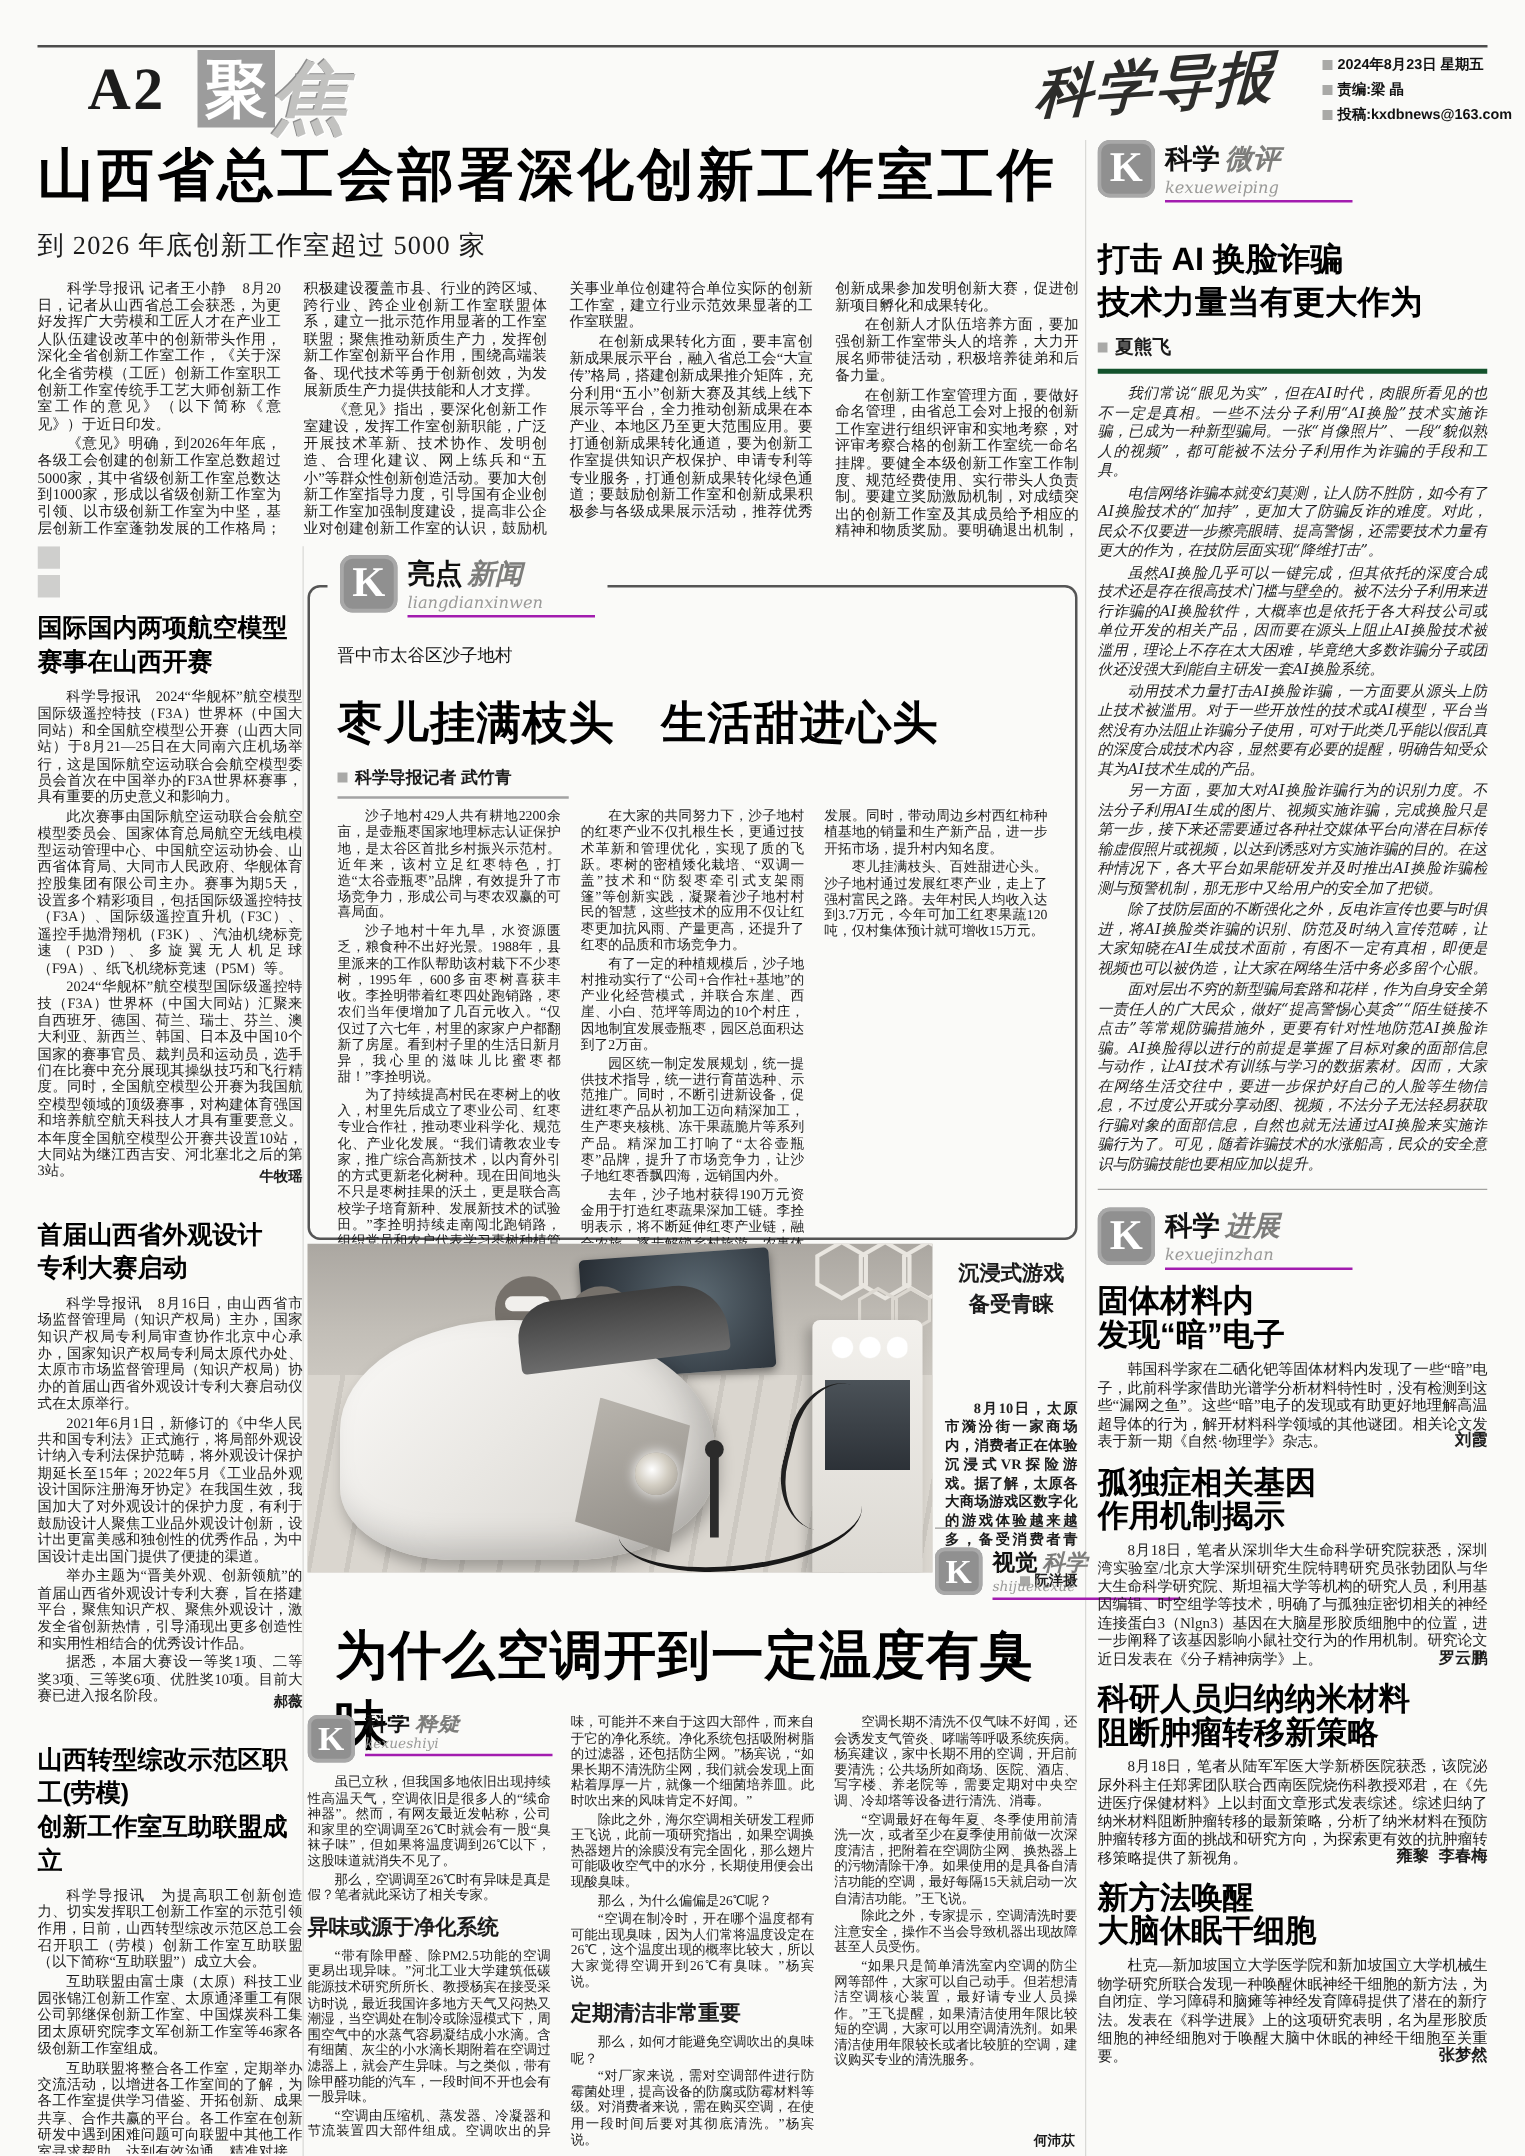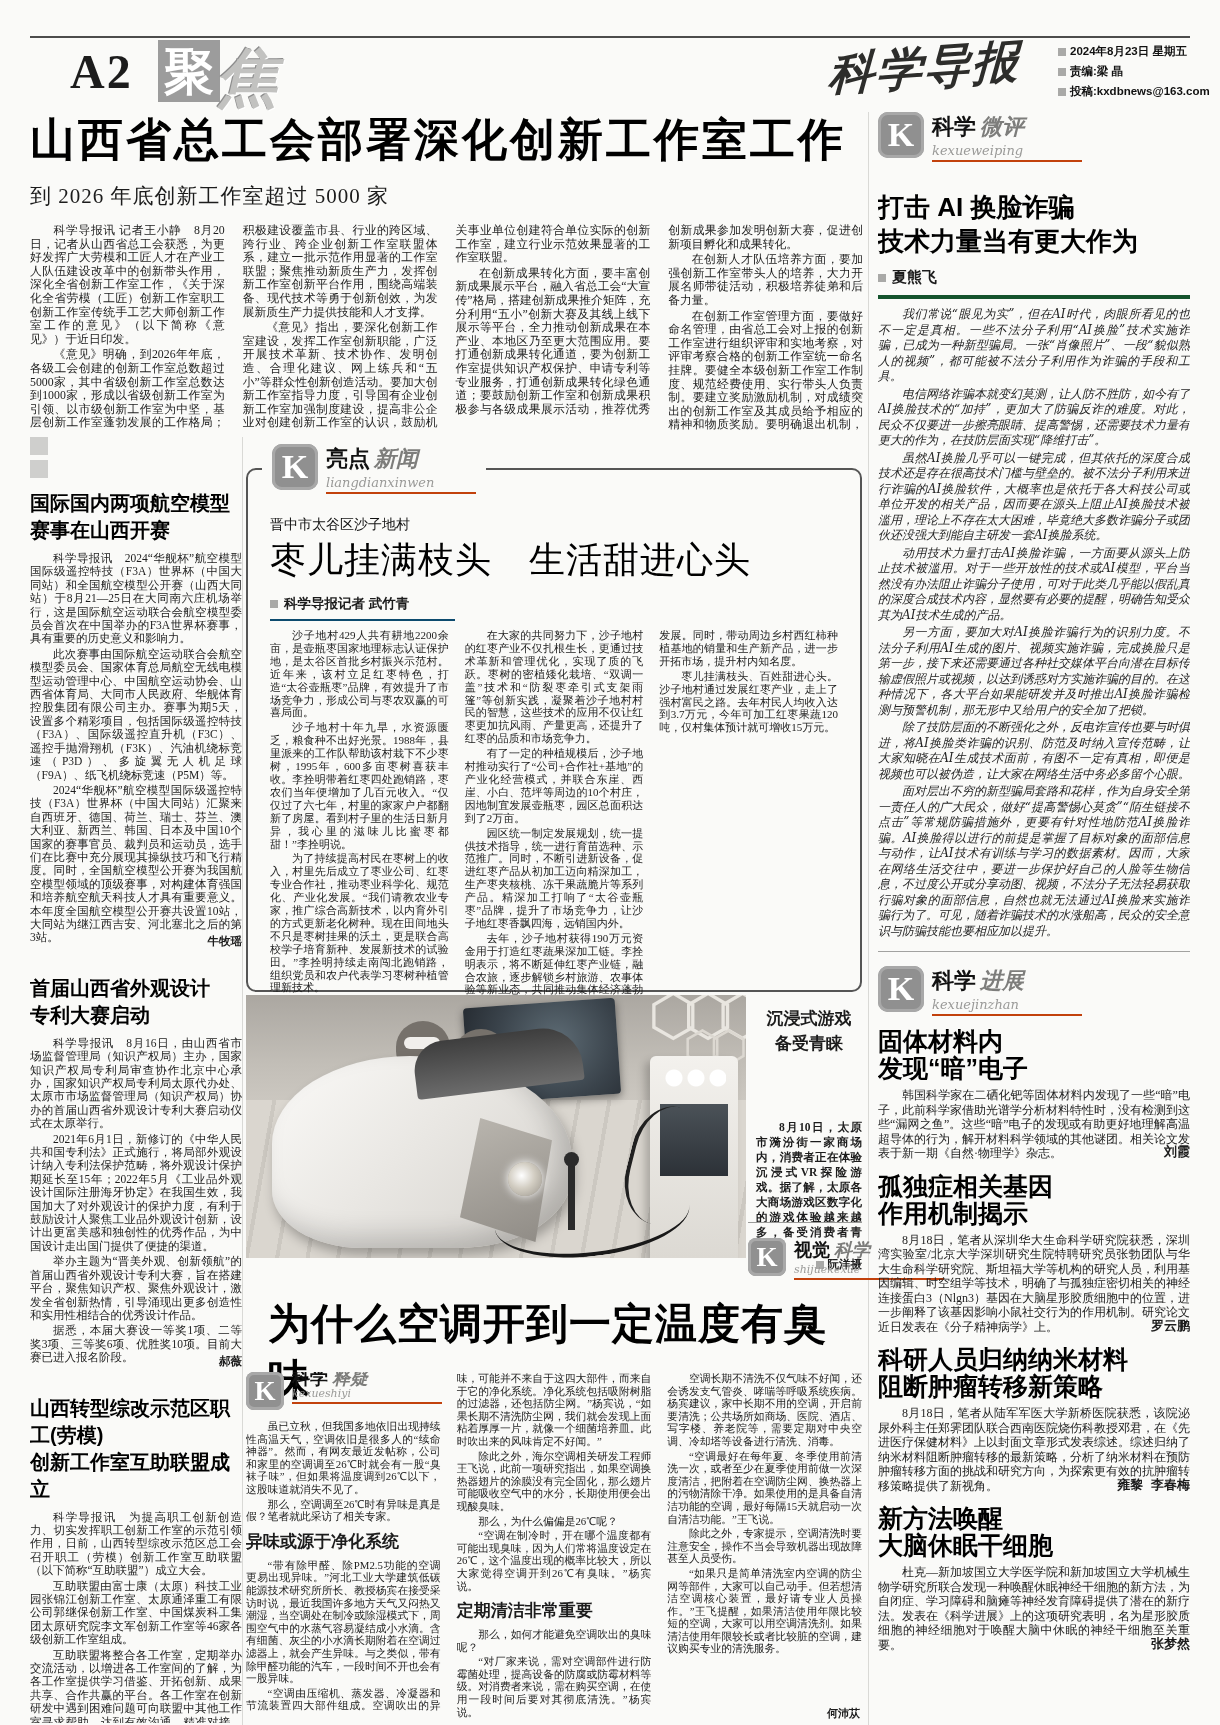--- a/index.html
+++ b/index.html
@@ -23,21 +23,21 @@
             font-size:46px;color:#2d2d2b;transform:rotate(-4deg) skewX(-6deg);letter-spacing:2px;white-space:nowrap;}
   .hmeta{left:1058px;top:44px;width:136px;font-family:"Liberation Sans",sans-serif;font-size:11.5px;font-weight:700;color:#111;}
   .hmeta .row{display:flex;align-items:center;gap:4px;margin-bottom:5px;white-space:nowrap;}
   .sq{display:inline-block;width:8px;height:8px;background:#a9a9a7;flex:0 0 auto;}
 
   
   .klogo{display:flex;align-items:flex-start;gap:8px;}
   .kbox{width:46px;height:46px;background:#909090;border-radius:10px;color:#fff;flex:0 0 auto;
         font-family:"Liberation Serif",serif;font-weight:700;font-size:34px;display:flex;align-items:center;justify-content:center;
         box-shadow:inset 0 0 0 3px #a8a8a8;}
-  .kright{border-bottom:2px solid #c2410c;padding-bottom:2px;min-width:150px;}
+  .kright{border-bottom:2px solid #a21caf;padding-bottom:2px;min-width:150px;}
   .kbold{font-family:"Liberation Sans",sans-serif;font-weight:800;font-size:22px;color:#111;}
   .kscript{font-family:"DejaVu Serif",serif;font-style:italic;font-weight:700;font-size:22px;color:#7d7d7b;margin-left:4px;}
   .kpinyin{display:block;font-family:"DejaVu Serif",serif;font-style:italic;color:#9a9a98;font-size:13px;margin-top:1px;}
   .klogo.small .kbox{width:38px;height:38px;font-size:27px;border-radius:8px;}
   .klogo.small .kbold,.klogo.small .kscript{font-size:18px;}
   .klogo.small .kpinyin{font-size:11px;}
 
   
   .main-art{left:30px;top:110px;width:833px;}
   .main-art h1{font-size:45px;font-weight:900;letter-spacing:3px;color:#000;}
@@ -53,23 +53,23 @@
   .left-art h2 span{display:block;}
   .lbody{font-size:11.5px;line-height:13.4px;}
   .author-line{text-align:right;font-weight:700;font-family:"Liberation Sans",sans-serif;font-size:11.5px;margin-top:-13px;}
   .left-art{margin-bottom:26px;}
 
   
   .feature-box{left:246px;top:468px;width:616px;height:524px;border:2px solid #555;border-radius:10px;box-sizing:border-box;
                padding:0 22px;}
   .feature-logo{position:absolute;left:14px;top:-26px;background:#fafaf8;padding:0 10px;}
   .kicker{margin-top:46px;font-size:14px;font-family:"Liberation Sans",sans-serif;color:#111;}
-  .feature-head{font-size:36px;font-weight:400;letter-spacing:1px;margin-top:2px;color:#000;}
+  .feature-head{font-size:36px;font-weight:700;letter-spacing:1px;margin-top:20px;color:#000;}
   .byline{display:flex;align-items:center;gap:6px;font-family:"Liberation Sans",sans-serif;font-weight:700;font-size:13.5px;
-          border-bottom:2px solid #0c4a6e;width:185px;padding:10px 0 6px 0;margin-bottom:8px;}
+          border-bottom:2px solid #a3a3a3;width:185px;padding:10px 0 6px 0;margin-bottom:8px;}
   .feature-body{height:368px;overflow:hidden;column-count:3;column-gap:16px;column-fill:auto;font-size:11px;line-height:12.9px;}
 
   
   .photo{left:246px;top:995px;width:500px;height:263px;overflow:hidden;
          background:linear-gradient(180deg,#aba7a1 0%,#c2beb7 26%,#d5d1ca 55%,#ccc8c1 100%);}
   .ph-floor{position:absolute;left:0;right:0;bottom:0;height:60%;
             background:repeating-linear-gradient(100deg,#dad6cf 0 26px,#ccc8c1 26px 30px);}
   .ph-hexes{position:absolute;right:-6px;top:-14px;font-size:58px;color:#e9e6e0;letter-spacing:-16px;}
   .ph-hexes::before{content:"⬡⬡⬡";}
   .ph-hexes2{position:absolute;right:10px;top:26px;font-size:44px;color:#dcd8d1;letter-spacing:-12px;}

